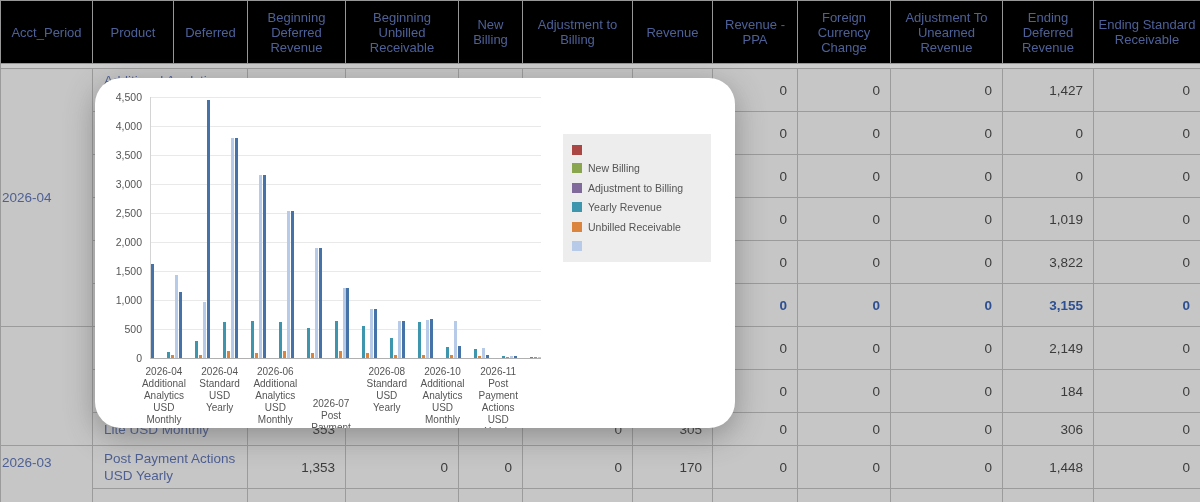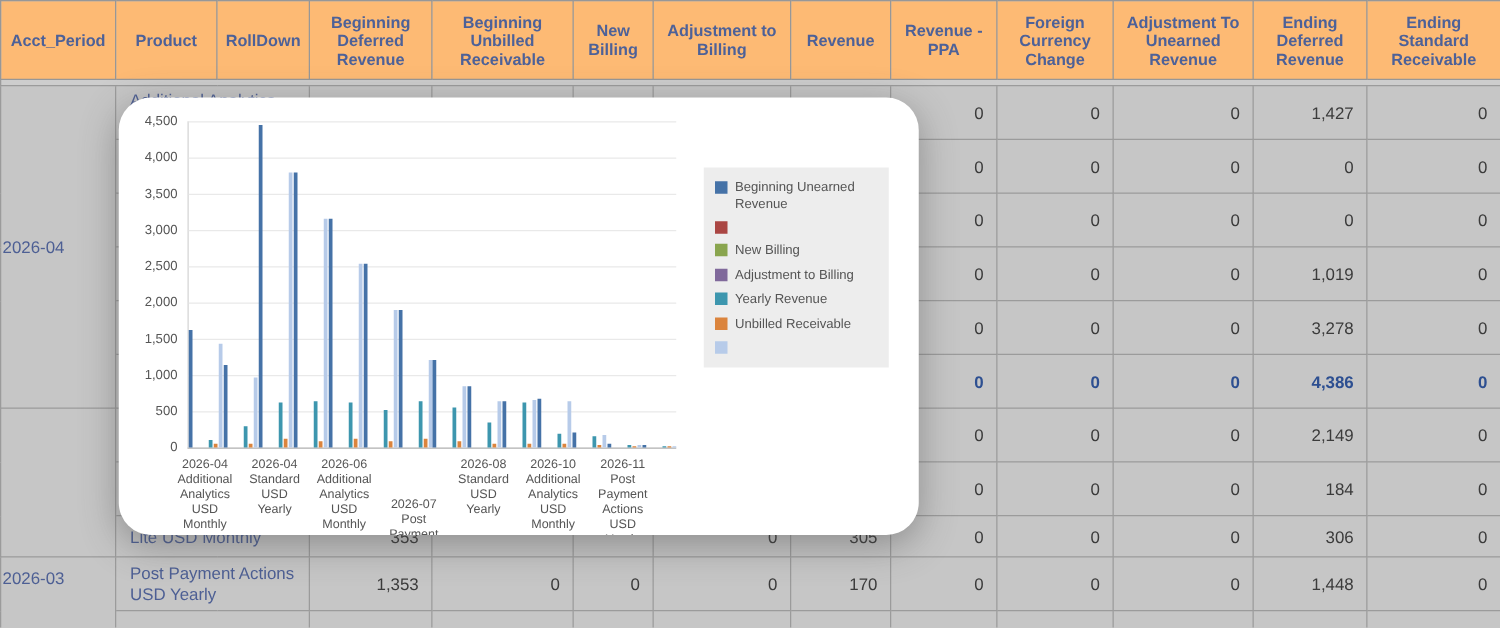--- a/index.html
+++ b/index.html
@@ -3,21 +3,21 @@
 <meta charset="utf-8">
 <style>
   html,body{margin:0;padding:0;}
   body{
     width:1200px;height:502px;overflow:hidden;position:relative;
     background:#c6c6c6;font-family:"Liberation Sans",sans-serif;
   }
   
   table{border-collapse:collapse;table-layout:fixed;width:1200px;}
   th{
-    background:#fdba74;color:#4d6198;font-size:13px;font-weight:bold;
+    background:#000000;color:#4d6198;font-size:13px;font-weight:normal;
     border:1px solid #979797;padding:2px 3px;height:58px;
     text-align:center;vertical-align:middle;line-height:15px;
   }
   td{
     border:1px solid #9b9b9b;font-size:13.5px;color:#3b3b3b;
     padding:2px 10px 2px 2px;text-align:right;background:#c6c6c6;
     vertical-align:middle;overflow:hidden;
   }
   tr.datarow{height:43px;}
   tr.short{height:33px;}
@@ -70,21 +70,21 @@
       <col style="width:85px">
     <col style="width:93px">
       <col style="width:112px">
       <col style="width:91px">
     <col style="width:107px">
   </colgroup>
   <thead>
     <tr id="header-row">
         <th>Acct_Period</th>
         <th>Product</th>
-        <th>RollDown</th>
+        <th>Deferred</th>
         <th>Beginning Deferred Revenue</th>
         <th>Beginning Unbilled Receivable</th>
         <th>New Billing</th>
         <th>Adjustment to Billing</th>
         <th>Revenue</th>
         <th>Revenue - PPA</th>
         <th>Foreign Currency Change</th>
         <th>Adjustment To Unearned Revenue</th>
         <th>Ending Deferred Revenue</th>
         <th>Ending Standard Receivable</th>
@@ -150,34 +150,34 @@
       <tr class="datarow">
         <td class="product" colspan="2"></td>
         <td></td>
         <td></td>
         <td></td>
         <td></td>
         <td></td>
         <td>0</td>
         <td>0</td>
         <td>0</td>
-        <td>3,278</td>
+        <td>3,822</td>
         <td>0</td>
       </tr>
       <tr class="datarow bold">
         <td class="product" colspan="2"></td>
         <td></td>
         <td></td>
         <td></td>
         <td></td>
         <td></td>
         <td>0</td>
         <td>0</td>
         <td>0</td>
-        <td>4,386</td>
+        <td>3,155</td>
         <td>0</td>
       </tr>
       <tr class="datarow">
         <td class="period" rowspan="3"></td>
         <td class="product" colspan="2"></td>
         <td></td>
         <td></td>
         <td></td>
         <td></td>
         <td></td>
@@ -443,24 +443,20 @@
         <div>2026-11</div>
         <div>Post</div>
         <div>Payment</div>
         <div>Actions</div>
         <div>USD</div>
         <div>Yearly</div>
       </div>
     </div>
   <div class="legend" id="legend">
       <div class="legend-item">
-        <div class="swatch" style="background: rgb(69, 114, 167);"></div>
-        <div>Beginning Unearned Revenue</div>
-      </div>
-      <div class="legend-item">
         <div class="swatch" style="background: rgb(170, 70, 67);"></div>
       </div>
       <div class="legend-item">
         <div class="swatch" style="background: rgb(137, 165, 78);"></div>
         <div>New Billing</div>
       </div>
       <div class="legend-item">
         <div class="swatch" style="background: rgb(128, 105, 155);"></div>
         <div>Adjustment to Billing</div>
       </div>

